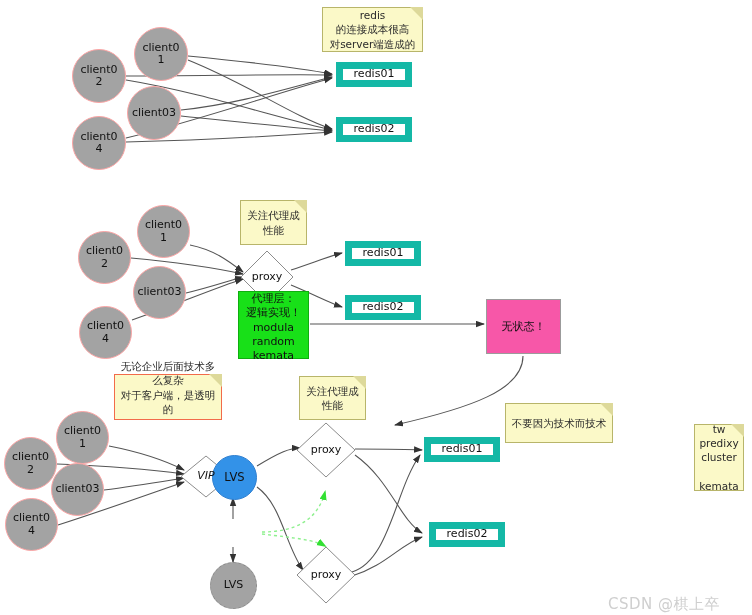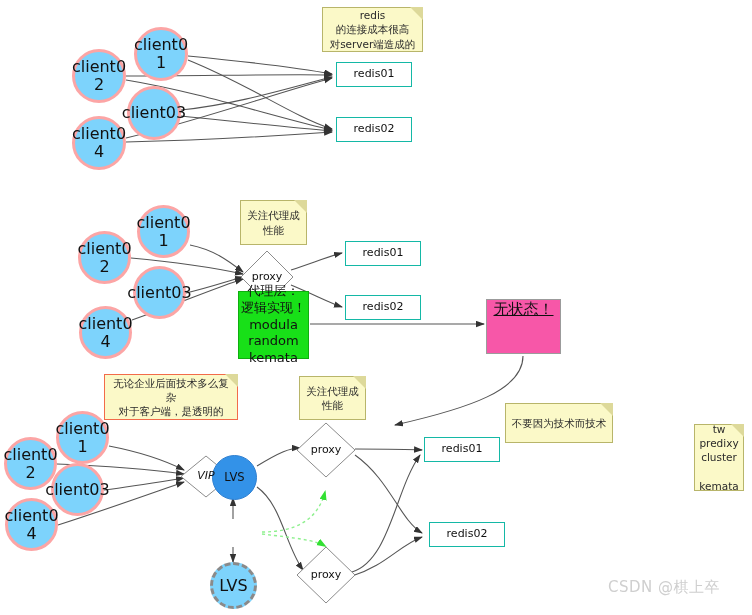--- a/index.html
+++ b/index.html
@@ -30,38 +30,38 @@
     box-sizing: border-box;
     display: flex;
     align-items: center;
     justify-content: center;
     text-align: center;
     color: #111;
     line-height: 1.12;
   }
   
   .circ {
-    border: 3px solid #fca5a5;
+    border: 1px solid #fca5a5;
     border-radius: 50%;
-    background: #7dd3fc;
-    font-size: 16px;
+    background: #a3a3a3;
+    font-size: 11px;
   }
   .circ.dashed {
     border-style: dashed;
     border-color: #8a8a8a;
   }
   .circ.blue {
     background: #3392e8;
     border: 1px solid #2f7fd0;
     color: #111;
     font-size: 11.5px;
   }
   
   .rect {
-    border: 1px solid #14b8a6;
+    border: 7px solid #14b8a6;
     background: #ffffff;
     font-size: 11px;
     justify-content: center;
   }
   
   .dia {
     background: transparent;
   }
   .dia .dshape {
     position: absolute;
@@ -104,39 +104,38 @@
     border-top-color: #ddd99a;
   }
   .note .txt { white-space: pre-line; }
   
   .gbox {
     position: absolute;
     box-sizing: border-box;
     background: #18e018;
     border: 1px solid #0fae0f;
     color: #111;
-    font-size: 13px;
+    font-size: 11px;
     text-align: center;
     line-height: 1.3;
     display: flex;
-    align-items: center;
     justify-content: center;
     white-space: pre-line;
   }
   
   .pbox {
     position: absolute;
     box-sizing: border-box;
     background: #f757a8;
     border: 1px solid #9b9b9b;
     color: #111;
-    font-size: 15px;
+    font-size: 11px;
     display: flex;
-    justify-content: center;
-    text-decoration: underline;
+    align-items: center;
+    justify-content: center;
   }
   .watermark {
     position: absolute;
     font-size: 15px;
     color: #cfcfcf;
     letter-spacing: 0.5px;
     user-select: none;
   }
 </style>
 </head>
@@ -282,21 +281,21 @@
 逻辑实现！
 modula
 random
 kemata</span>
   </div>
 
   <div class="pbox" style="left:486px;top:299px;width:75px;height:55px;">
     <span class="txt">无状态！</span>
   </div>
 
-  <div class="note orange" style="left:104px;top:374px;width:134px;height:46px;">
+  <div class="note orange" style="left:114px;top:374px;width:108px;height:46px;align-items:flex-end;">
     <span class="fold"></span>
     <span class="txt">无论企业后面技术多么复杂
 对于客户端，是透明的</span>
   </div>
 
   <div class="note" style="left:299px;top:376px;width:67px;height:44px;">
     <span class="fold"></span>
     <span class="txt">关注代理成
 性能</span>
   </div>
@@ -361,15 +360,15 @@
     <span class="dlabel">proxy</span>
   </div>
 
   <div class="node rect" style="left:424px;top:437px;width:76px;height:25px;">
     <span class="txt">redis01</span>
   </div>
   <div class="node rect" style="left:429px;top:522px;width:76px;height:25px;">
     <span class="txt">redis02</span>
   </div>
 
-  <div class="watermark" style="left:608px;top:578px;">CSDN @棋上卒</div>
+  <div class="watermark" style="left:608px;top:595px;">CSDN @棋上卒</div>
 
 </div>
 
 </body></html>

